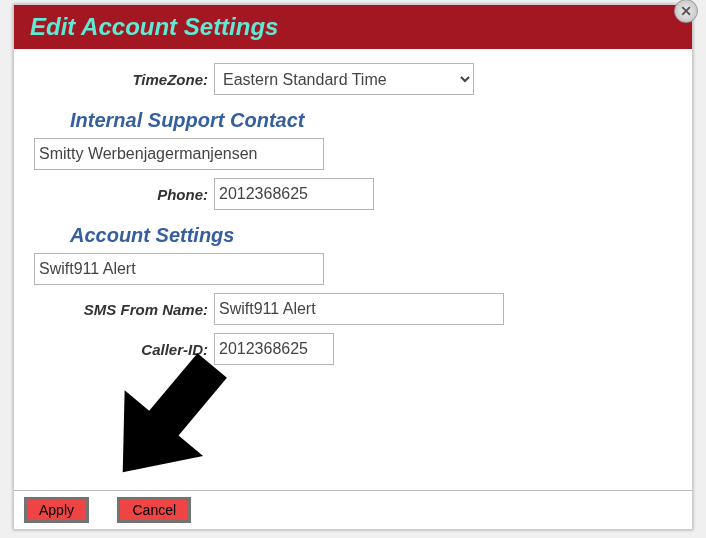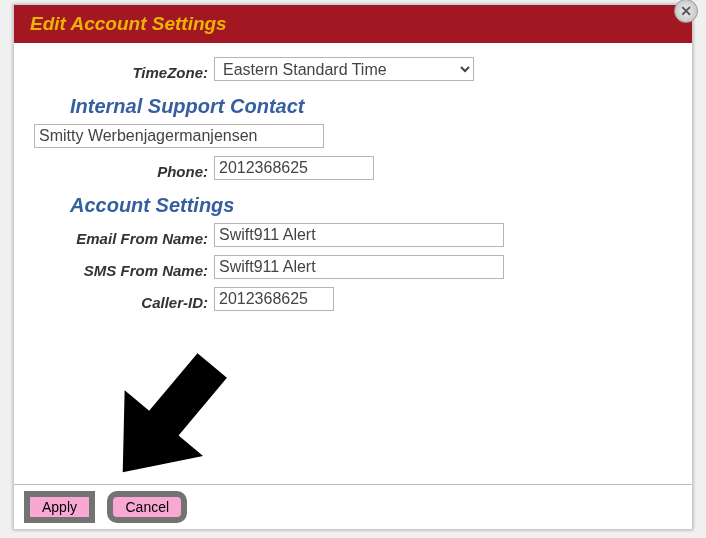--- a/index.html
+++ b/index.html
@@ -31,50 +31,50 @@
   border: 1px solid #999;
   color: #555;
   font-weight: bold;
   font-size: 14px;
   line-height: 22px;
   text-align: center;
   cursor: pointer;
 }
 .titlebar {
   background: #a31723;
-  color: #eab308;
+  color: #5eead4;
   font-weight: bold;
-  font-size: 19px;
+  font-size: 24px;
   font-style: italic;
   padding: 8px 16px;
 }
 .content {
   padding: 14px 20px 10px 20px;
 }
 .row {
   display: flex;
-  align-items: flex-end;
+  align-items: center;
   margin-bottom: 8px;
 }
 .row label {
   width: 180px;
   text-align: right;
   font-style: italic;
   font-weight: bold;
   color: #333;
   font-size: 15px;
   padding-right: 6px;
 }
 .row select, .row input {
   font-size: 16px;
   padding: 1px 4px;
   border: 1px solid #b5b5b5;
   color: #444;
   background: #fff;
-  height: 24px;
+  height: 32px;
 }
 .row select { width: 260px; }
 .w-lg { width: 290px; }
 .w-md { width: 160px; }
 .w-sm { width: 120px; }
 .section-title {
   color: #355f9e;
   font-style: italic;
   font-weight: bold;
   font-size: 20px;
@@ -82,25 +82,25 @@
 }
 .footer {
   position: absolute;
   left: 0; right: 0; bottom: 0;
   border-top: 1px solid #bbb;
   padding: 6px 10px;
 }
 .footer button {
   font-size: 14px;
   padding: 2px 12px;
-  border: 6px solid #737373;
-  background: #f9a8d4;
+  border: 3px solid #737373;
+  background: #ef4444;
   cursor: pointer;
 }
-.footer button + button { margin-left: 8px; border-radius: 10px; }
+.footer button + button { margin-left: 24px; }
 .arrow {
   position: absolute;
   left: 75px;
   bottom: 32px;
   width: 160px;
   height: 160px;
   pointer-events: none;
 }
 </style>
 </head>
@@ -125,21 +125,20 @@
       <input class="w-lg" type="text" value="Smitty Werbenjagermanjensen" style="">
     </div>
     <div class="row">
       <label>Phone:</label>
       <input class="w-md" type="text" value="2012368625" style="">
     </div>
 
     <div class="section-title">Account Settings</div>
 
     <div class="row">
-      <label>Email From Name:</label>
       <input class="w-lg" type="text" value="Swift911 Alert" style="">
     </div>
     <div class="row">
       <label>SMS From Name:</label>
       <input class="w-lg" type="text" value="Swift911 Alert" style="">
     </div>
     <div class="row">
       <label>Caller-ID:</label>
       <input class="w-sm" type="text" value="2012368625" style="">
     </div>

